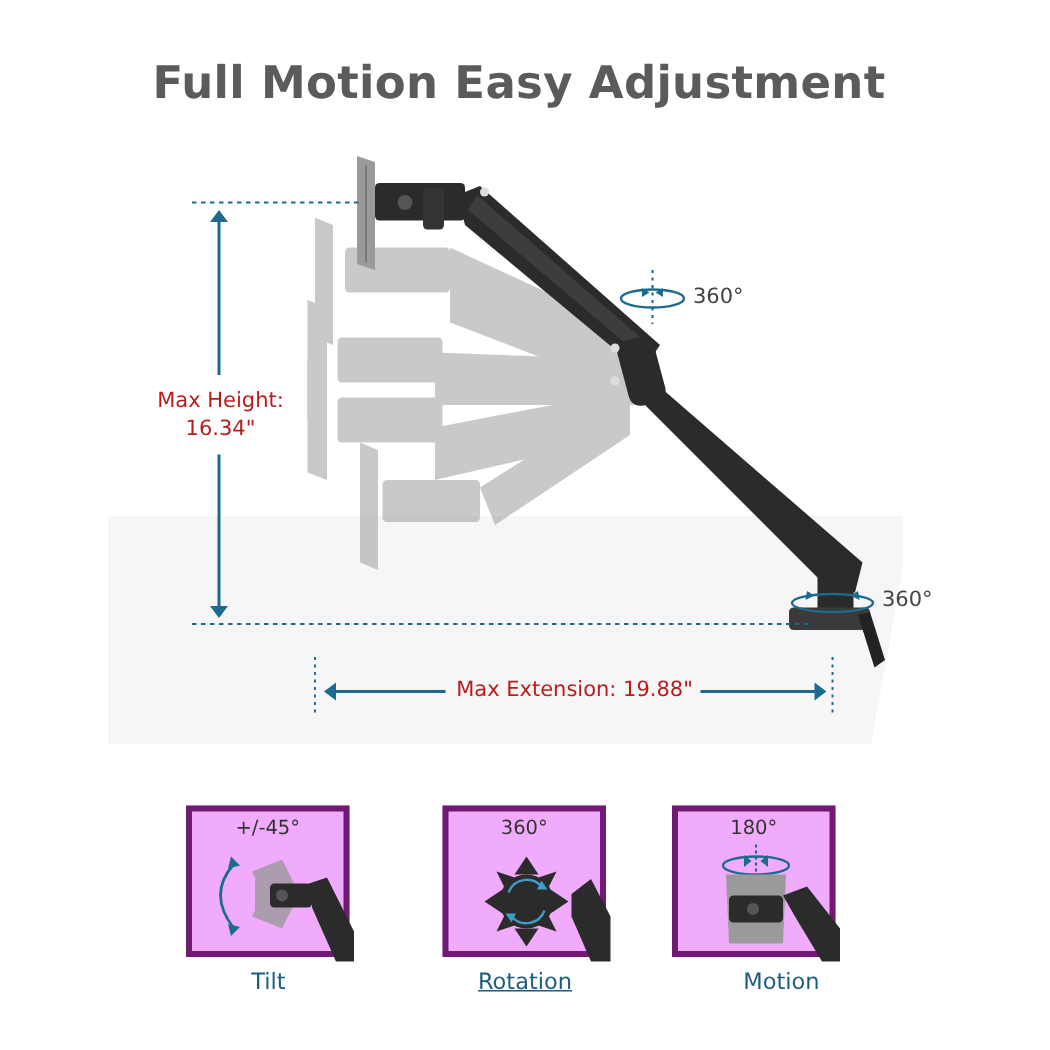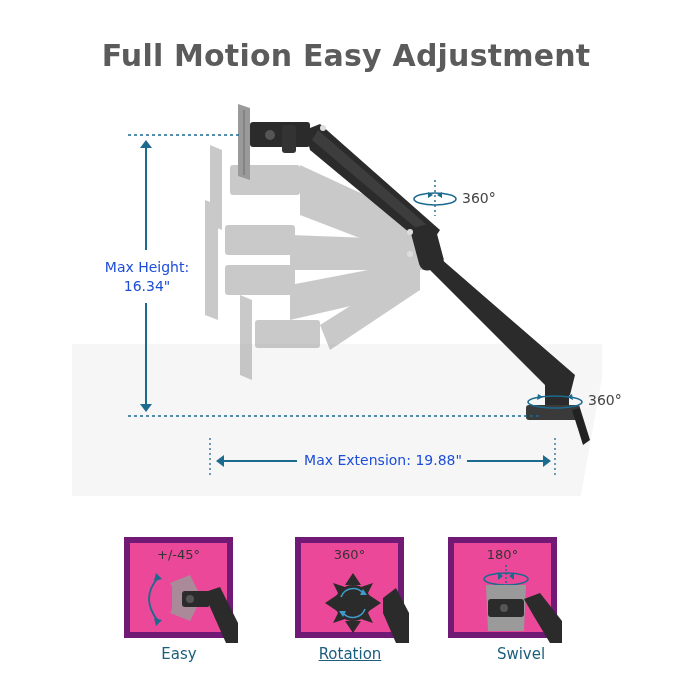--- a/index.html
+++ b/index.html
@@ -1,21 +1,21 @@
 <!DOCTYPE html>
 <html><head>
 <meta charset="utf-8">
 <style>
   html, body { margin: 0; padding: 0; background: #ffffff; }
   body { width: 700px; height: 700px; position: relative; overflow: hidden; font-family: "DejaVu Sans", sans-serif; }
   .title { position: absolute; left: 0; top: 38px; width: 692px; text-align: center; font-size: 30px; font-weight: bold; color: #5b5b5b; letter-spacing: 0.2px; }
   .desk { position: absolute; left: 72px; top: 344px; width: 530px; height: 152px; background: #f6f6f6; clip-path: polygon(0 0, 100% 0, 100% 22%, 96% 100%, 0 100%); }
-  .dim-text { position: absolute; font-size: 14px; color: #1d4ed8; text-align: center; line-height: 19px; }
+  .dim-text { position: absolute; font-size: 14px; color: #b91c1c; text-align: center; line-height: 19px; }
   .feat-label { position: absolute; font-size: 15px; color: #1b5e7e; text-align: center; width: 110px; }
-  .feat-box { position: absolute; width: 109px; height: 101px; border: 6px solid #701a75; background: #ec4899; box-sizing: border-box; }
+  .feat-box { position: absolute; width: 109px; height: 101px; border: 4px solid #701a75; background: #f0abfc; box-sizing: border-box; }
   .feat-deg { position: absolute; top: 4px; left: 0; width: 100%; text-align: center; font-size: 13px; color: #333; }
   .deg-label { position: absolute; font-size: 14px; color: #444; }
   svg { position: absolute; overflow: visible; }
 </style>
 </head>
 <body>
 
 <div class="title">Full Motion Easy Adjustment</div>
 
 <div class="desk"></div>
@@ -109,21 +109,21 @@
     <g fill="#9a9a9a" opacity="0.8">
       <polygon points="40,40 60,32 68,48 48,56"></polygon>
       <polygon points="40,70 60,78 68,62 48,54"></polygon>
       <polygon points="42,45 54,42 54,72 42,70"></polygon>
     </g>
     <rect x="52" y="48" width="28" height="16" rx="3" fill="#2b2b2b"></rect>
     <circle cx="60" cy="56" r="4" fill="#555"></circle>
     <polygon points="78,48 90,44 108,80 108,100 96,100 80,64" fill="#2b2b2b"></polygon>
   </svg>
 </div>
-<div class="feat-label" style="left:124px;top:645px;">Easy</div>
+<div class="feat-label" style="left:124px;top:645px;">Tilt</div>
 
 <div class="feat-box" style="left:295px;top:537px;">
   <div class="feat-deg">360°</div>
   <svg width="109" height="101" style="left:0;top:0">
     <polygon points="82,55 95,45 108,70 108,100 95,100 82,70" fill="#2b2b2b"></polygon>
     <g fill="#2b2b2b">
       <polygon points="52,30 60,42 44,42"></polygon>
       <polygon points="52,90 60,78 44,78"></polygon>
       <polygon points="24,60 36,52 36,68"></polygon>
       <polygon points="80,60 68,52 68,68"></polygon>
@@ -147,13 +147,13 @@
     <line x1="52" y1="22" x2="52" y2="48" stroke="#1d6a8f" stroke-width="1.4" stroke-dasharray="2,2"></line>
     <ellipse cx="52" cy="36" rx="22" ry="6" fill="none" stroke="#1d6a8f" stroke-width="1.6"></ellipse>
     <polygon points="44,29 49,33 44,37" fill="#1d6a8f"></polygon>
     <polygon points="60,29 55,33 60,37" fill="#1d6a8f"></polygon>
     <polygon points="32,42 72,42 70,88 34,88" fill="#9a9a9a"></polygon>
     <rect x="34" y="56" width="36" height="18" rx="3" fill="#2b2b2b"></rect>
     <circle cx="50" cy="65" r="4" fill="#555"></circle>
     <polygon points="70,56 86,50 108,78 108,100 96,100 78,70" fill="#2b2b2b"></polygon>
   </svg>
 </div>
-<div class="feat-label" style="left:466px;top:645px;">Swivel</div>
+<div class="feat-label" style="left:466px;top:645px;">Motion</div>
 
 </body></html>

